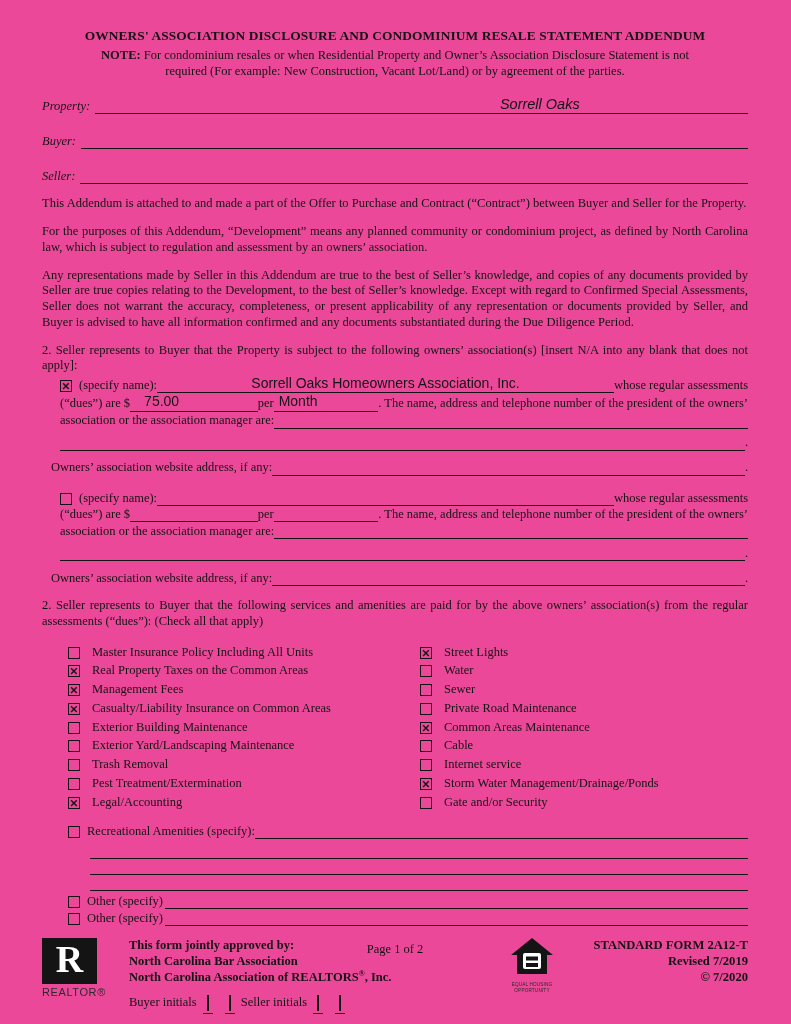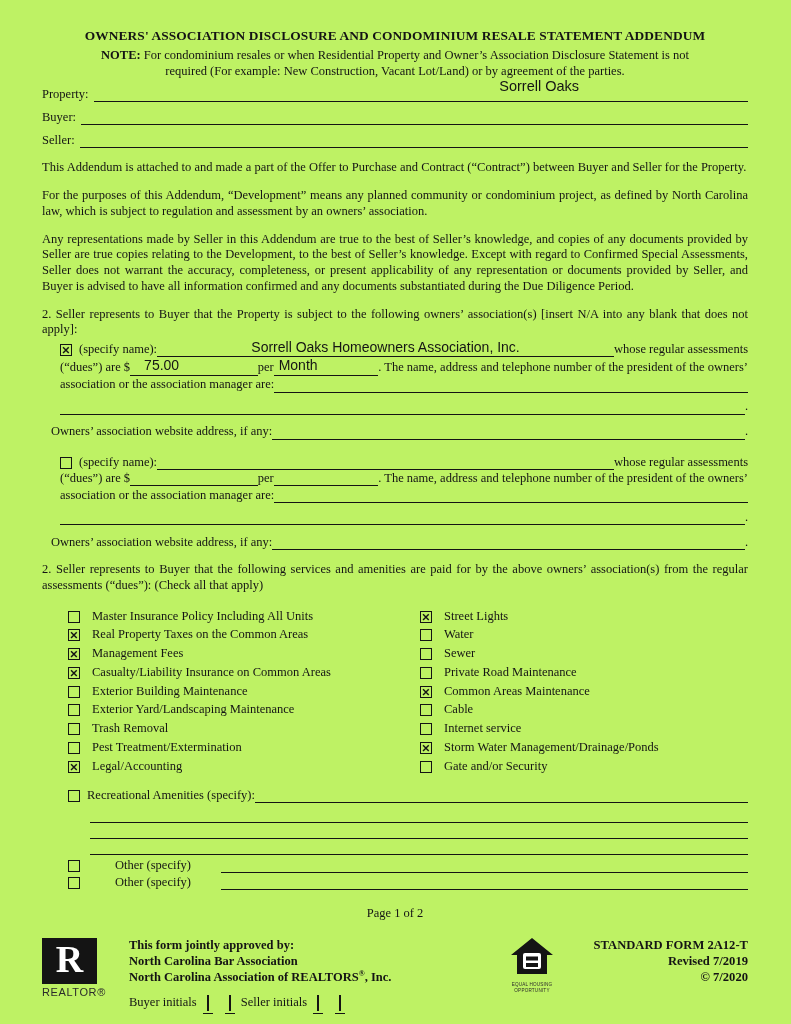--- a/index.html
+++ b/index.html
@@ -1,42 +1,42 @@
 <!DOCTYPE html>
 <html><head>
 <meta charset="utf-8">
 <style>
   html,body { margin:0; padding:0; background:#e8e8e8; }
   .page {
     position:relative;
     width:791px; height:1024px;
     margin:0 auto;
-    background:#bef264;
+    background:#ec4899;
     color:#141414;
     font-family:"Liberation Serif", serif;
     font-size:12.5px;
     line-height:1.26;
     box-sizing:border-box;
     padding:28px 43px 0 42px;
     overflow:hidden;
   }
   .title { text-align:center; font-weight:bold; font-size:13.4px; letter-spacing:.1px; }
   .note { text-align:center; max-width:614px; margin:3px auto 0; }
   .note b { font-weight:bold; }
 
   
-  .party-row { display:flex; align-items:flex-end; margin-top:4px; }
+  .party-row { display:flex; align-items:flex-end; margin-top:16px;font-style:italic; }
   .party-label { white-space:nowrap; padding-right:5px; }
   .ul { border-bottom:1.2px solid #141414; }
   .grow { flex:1 1 auto; min-width:0; position:relative; }
   .party-line { height:18px; }
   .fill-val {
     font-family:"Liberation Sans", sans-serif;
     font-size:14.5px; line-height:1;
-    position:absolute; bottom:8px;
+    position:absolute; bottom:2px;
   }
   .prop-val { left:62%; }
 
   .para { margin-top:12px; text-align:justify; }
 
   
   .assoc { margin:2px 0 0 18px; }
   .lrow { display:flex; align-items:flex-end; line-height:1.22; }
   .lrow + .lrow { margin-top:1px; }
   .nw { white-space:nowrap; }
@@ -64,21 +64,21 @@
   .gap16 { margin-top:15px; }
 
   
   .checklist { display:flex; margin-top:15px; }
   .col-left { margin-left:26px; width:352px; flex:none; }
   .col-right { flex:1 1 auto; }
   .chk-row { display:flex; align-items:center; margin-bottom:3px; }
   .chk-row .cb { margin:0 12px 0 0; }
   .rec-row { margin-left:26px; margin-top:10px; }
   .blank-cont { margin-left:48px; height:15px; }
-  .other-row { margin-left:26px;gap:28px; }
+  .other-row { margin-left:26px; }
   .other-row .ul { margin-left:2px; }
 
   .page-num { text-align:center; margin-top:16px; }
 
   
   .footer {
     position:absolute; left:42px; right:43px; bottom:10px;
     display:flex; align-items:flex-start;
   }
   .realtor-logo { flex:none; width:62px; text-align:left; }

